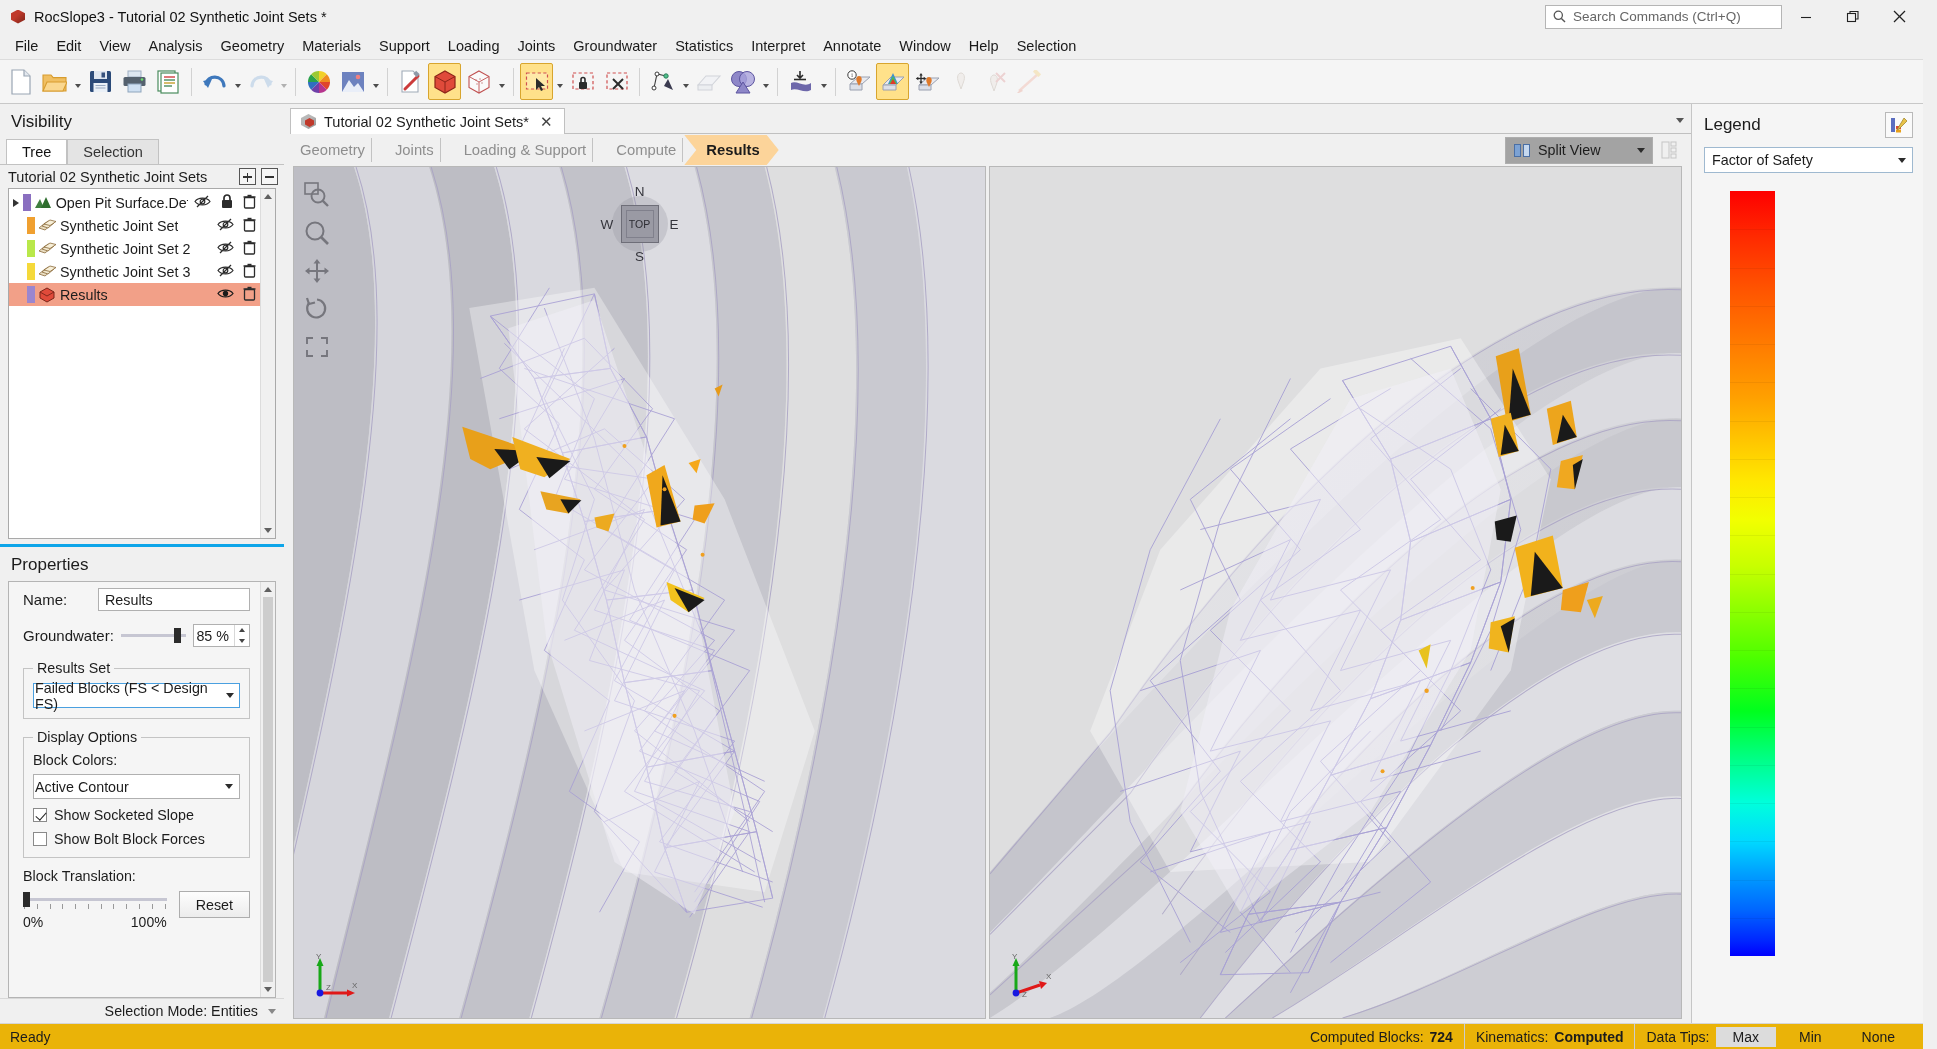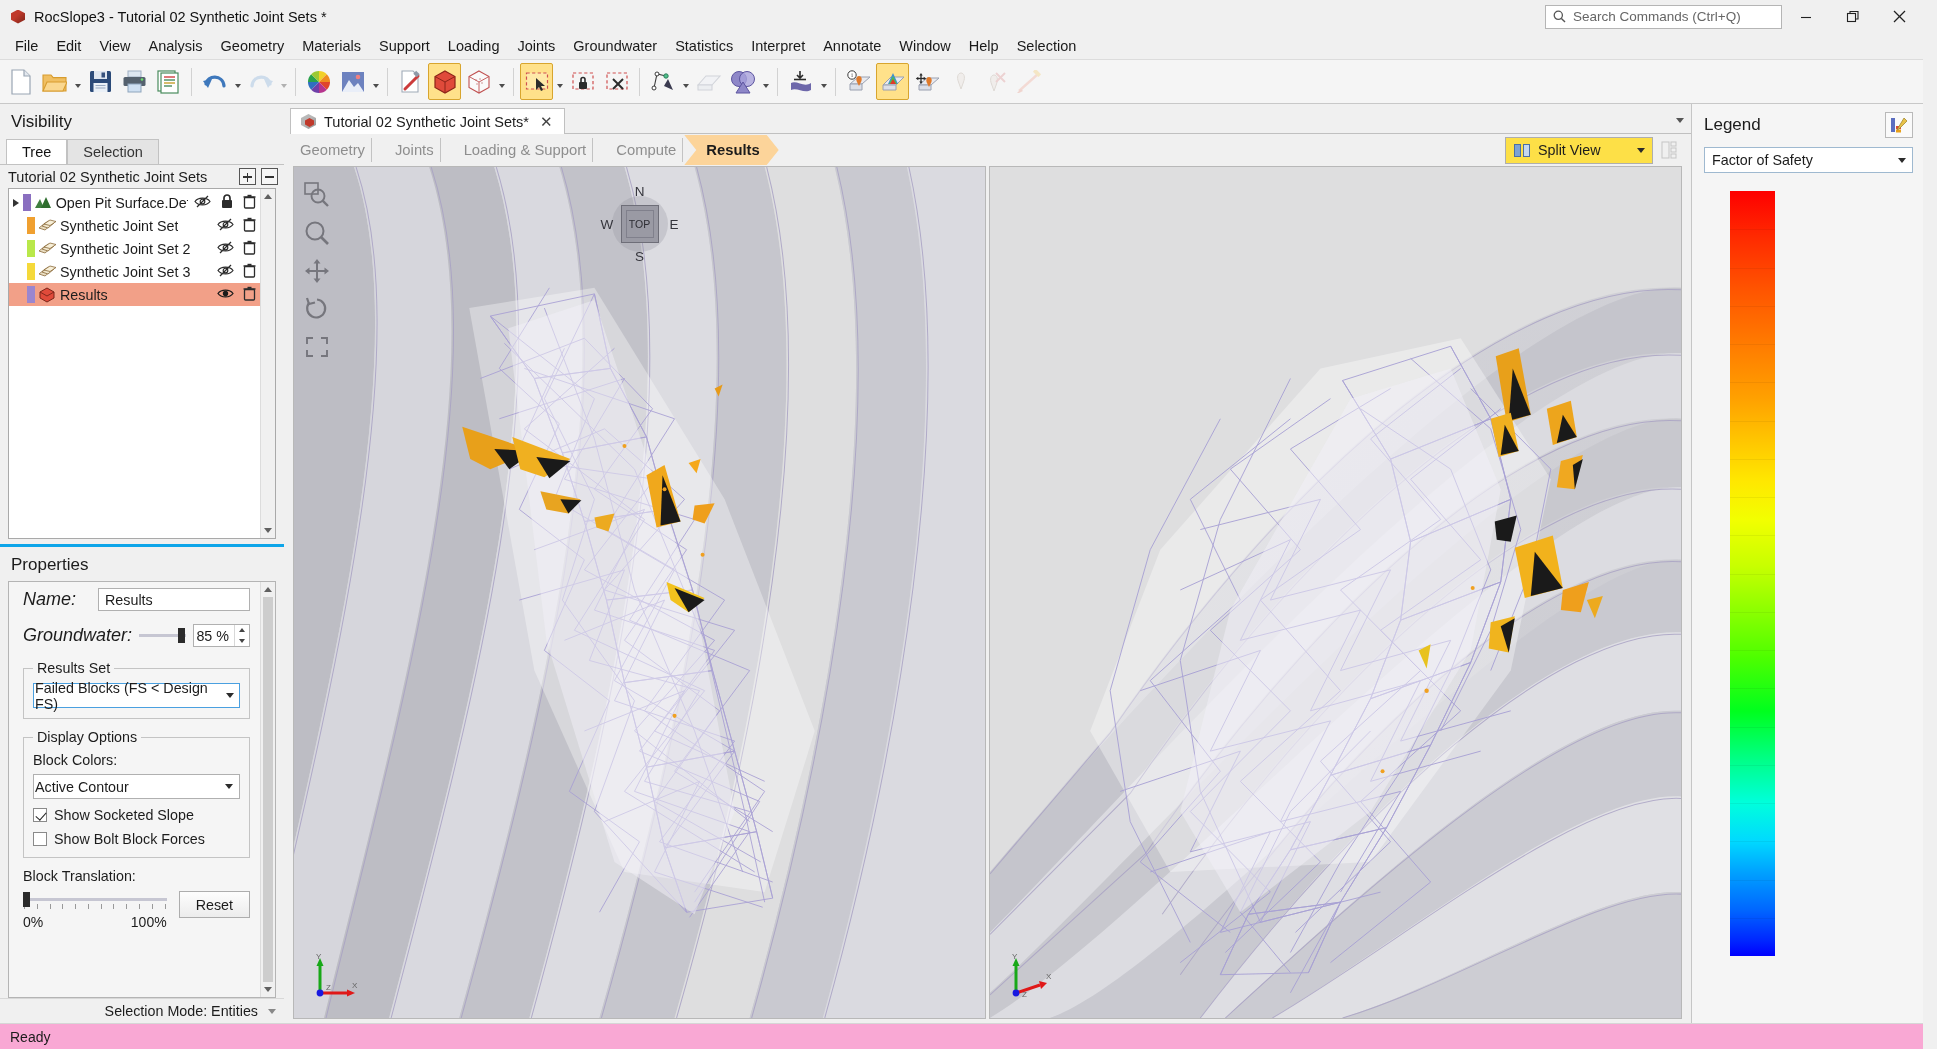--- a/index.html
+++ b/index.html
@@ -64,21 +64,21 @@
   .sv-arrow { height:15px; display:flex; align-items:center; justify-content:center; }
   .sv-arrow i { width:0;height:0;border-left:4px solid transparent;border-right:4px solid transparent; }
   .sv-arrow.up i { border-bottom:5px solid #606060; }
   .sv-arrow.dn i { border-top:5px solid #606060; }
 
   
   .prop-panel { flex:1; display:flex; flex-direction:column; border-top:3px solid #0ea5e9; background:#f0f0f0; min-height:0; }
   .prop-body { flex:1; background:#f5f5f5; border:1px solid #b4b4b4; margin:0 8px 0 8px; display:flex; min-height:0; position:relative; }
   .prop-inner { flex:1; padding:6px 10px 0 14px; overflow:hidden; }
   .prow { display:flex; align-items:center; margin-bottom:13px; }
-  .plabel { font-size:18px; color:#1c1c1c;font-style:italic; }
+  .plabel { font-size:15px; color:#1c1c1c; }
   .textin { height:23px; border:1px solid #b0b0b0; background:#fff; padding:0 6px; display:flex; align-items:center; font-size:14.3px; }
   .slider { flex:1; height:19px; display:flex; align-items:center; position:relative; margin:0 7px; }
   .slider .track { height:3px; background:#c6c6d2; width:100%; }
   .slider .thumb { position:absolute; width:7px; height:15px; background:#2b2b2b; }
   .spin { height:23px; border:1px solid #b0b0b0; background:#fff; display:flex; align-items:center; }
   .spin .val { width:40px; text-align:right; padding-right:5px; font-size:14.3px; }
   .spin .arrows { width:15px; border-left:1px solid #d8d8d8; display:flex; flex-direction:column; height:100%; }
   .spin .arrows div { flex:1; display:flex; align-items:center; justify-content:center; }
   .spin .arrows i { width:0;height:0;border-left:3px solid transparent;border-right:3px solid transparent; }
   .spin .arrows .u i { border-bottom:4px solid #444; }
@@ -110,21 +110,21 @@
   .tabmenu i { width:0;height:0;border-left:4px solid transparent;border-right:4px solid transparent;border-top:5px solid #555; }
 
   .wfbar { height:32px; display:flex; align-items:center; background:#f0f0f0; position:relative; }
   .chev { height:30px; display:flex; align-items:center; padding:0 19px 0 22px; font-size:14.8px; color:#8e8e8e; position:relative; margin-right:-11px;
           clip-path:polygon(0 0, calc(100% - 12px) 0, 100% 50%, calc(100% - 12px) 100%, 0 100%, 12px 50%); }
   .chev.first { padding-left:16px; clip-path:polygon(0 0, calc(100% - 12px) 0, 100% 50%, calc(100% - 12px) 100%, 0 100%); }
   .chev.active { background:#fcd49a; color:#1b1b1b; font-weight:bold; z-index:3; }
   .chev.sepline:after { content:""; position:absolute; right:12px; top:3px; width:11px; height:24px;
         border-right:1.4px solid #c3c3c3; }
   .splitwrap { margin-left:auto; display:flex; align-items:center; gap:3px; padding-right:9px; }
-  .splitcombo { width:148px; height:27px; border:1px solid #aeaeae; background:#fde047; display:flex; align-items:center; padding-left:8px; font-size:14.3px; gap:8px; }
+  .splitcombo { width:148px; height:27px; border:1px solid #aeaeae; background:#a3a3a3; display:flex; align-items:center; padding-left:8px; font-size:14.3px; gap:8px; }
   .sv-ic { width:16px; height:13px; display:flex; gap:2px; }
   .sv-ic span { flex:1; border:1px solid #4a6fa5; background:#c5d8ef; }
   .sv-ic span:first-child { background:#7ca2d4; }
 
   .viewports { flex:1; display:flex; gap:3px; padding:0 9px 4px 9px; min-height:0; }
   .vp { flex:1; position:relative; overflow:hidden; border:1px solid #b8b8b8; background:#cfcfd4; }
 
   
   .vtools { position:absolute; left:7px; top:12px; display:flex; flex-direction:column; gap:6px; z-index:5; }
   .vtool { width:32px; height:32px; display:flex; align-items:center; justify-content:center; opacity:.62; }
@@ -155,21 +155,21 @@
        #fe0000 0%, #ff2a00 6%, #ff5500 13%, #ff7b00 20%, #ffa000 27%,
        #ffc800 33%, #ffe800 38%, #f2ff00 43%, #c8ff00 49%, #95ff00 54%,
        #4dff00 61%, #00ff1e 68%, #00ff82 74%, #00ffdc 80%, #00d9ff 85%,
        #00a2ff 89%, #0066ff 94%, #0026ff 98%, #0000fe 100%);
   }
   .colorbar .band { position:absolute; left:0; right:0; height:1px; background:rgba(0,0,0,.055); }
   .lg-ticks { position:absolute; left:92px; top:18px; width:120px; height:765px; }
   .lg-tick { position:absolute; font-size:13.5px; color:#1b1b1b; transform:translateY(-50%); white-space:nowrap; }
 
   
-  .statusbar { height:26px; flex:0 0 26px; background:#f9a8d4; border-top:1px solid #d6d6d6; display:flex; align-items:center; font-size:14px; padding-left:10px;text-align:right; }
+  .statusbar { height:26px; flex:0 0 26px; background:#eab308; border-top:1px solid #d6d6d6; display:flex; align-items:center; font-size:14px; padding-left:10px;text-align:right; }
   .sb-right { margin-left:auto; display:flex; align-items:center; height:100%; }
   .sb-seg { padding:0 11px; display:flex; align-items:center; gap:6px; height:100%; border-left:1px solid #cdcdcd; }
   .sb-seg.nb { border-left:none; }
   .sb-btn { padding:2px 17px; font-size:14px; }
   .sb-btn.on { background:#dcdcdc; }
   .bold { font-weight:bold; }
 </style>
 </head>
 <body>
 
@@ -1133,15 +1133,31 @@
             <div class="band" style="top:90%"></div>
           <div class="band" style="top:95%"></div>
         </div>
       </div>
     </div>
 
   </div>
 
   <div class="statusbar">
     <span>Ready</span>
+    <div class="sb-right">
+      <div class="sb-seg nb">
+        <span>Computed Blocks:</span>
+        <span class="bold">724</span>
+      </div>
+      <div class="sb-seg">
+        <span>Kinematics:</span>
+        <span class="bold">Computed</span>
+      </div>
+      <div class="sb-seg">
+        <span>Data Tips:</span>
+        <span class="sb-btn on">Max</span>
+        <span class="sb-btn">Min</span>
+        <span class="sb-btn">None</span>
+      </div>
+    </div>
   </div>
 
 </div>
 
 </body></html>

